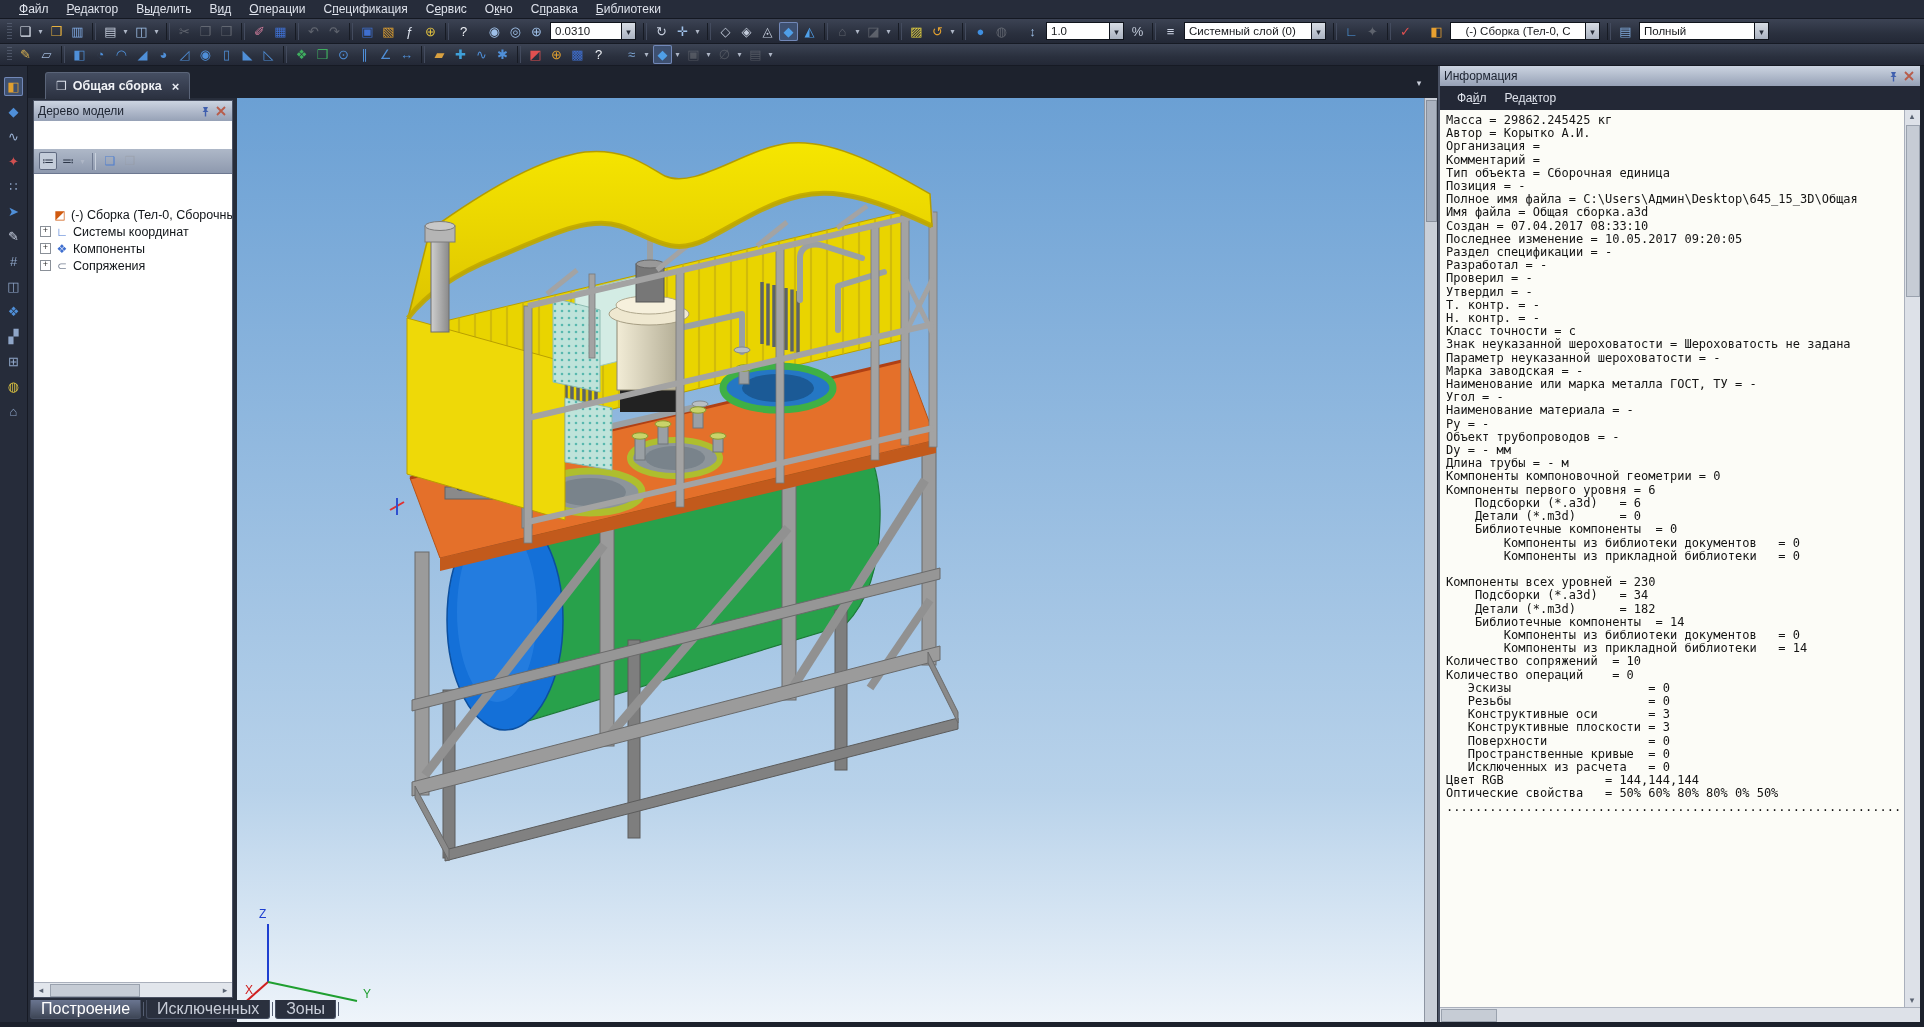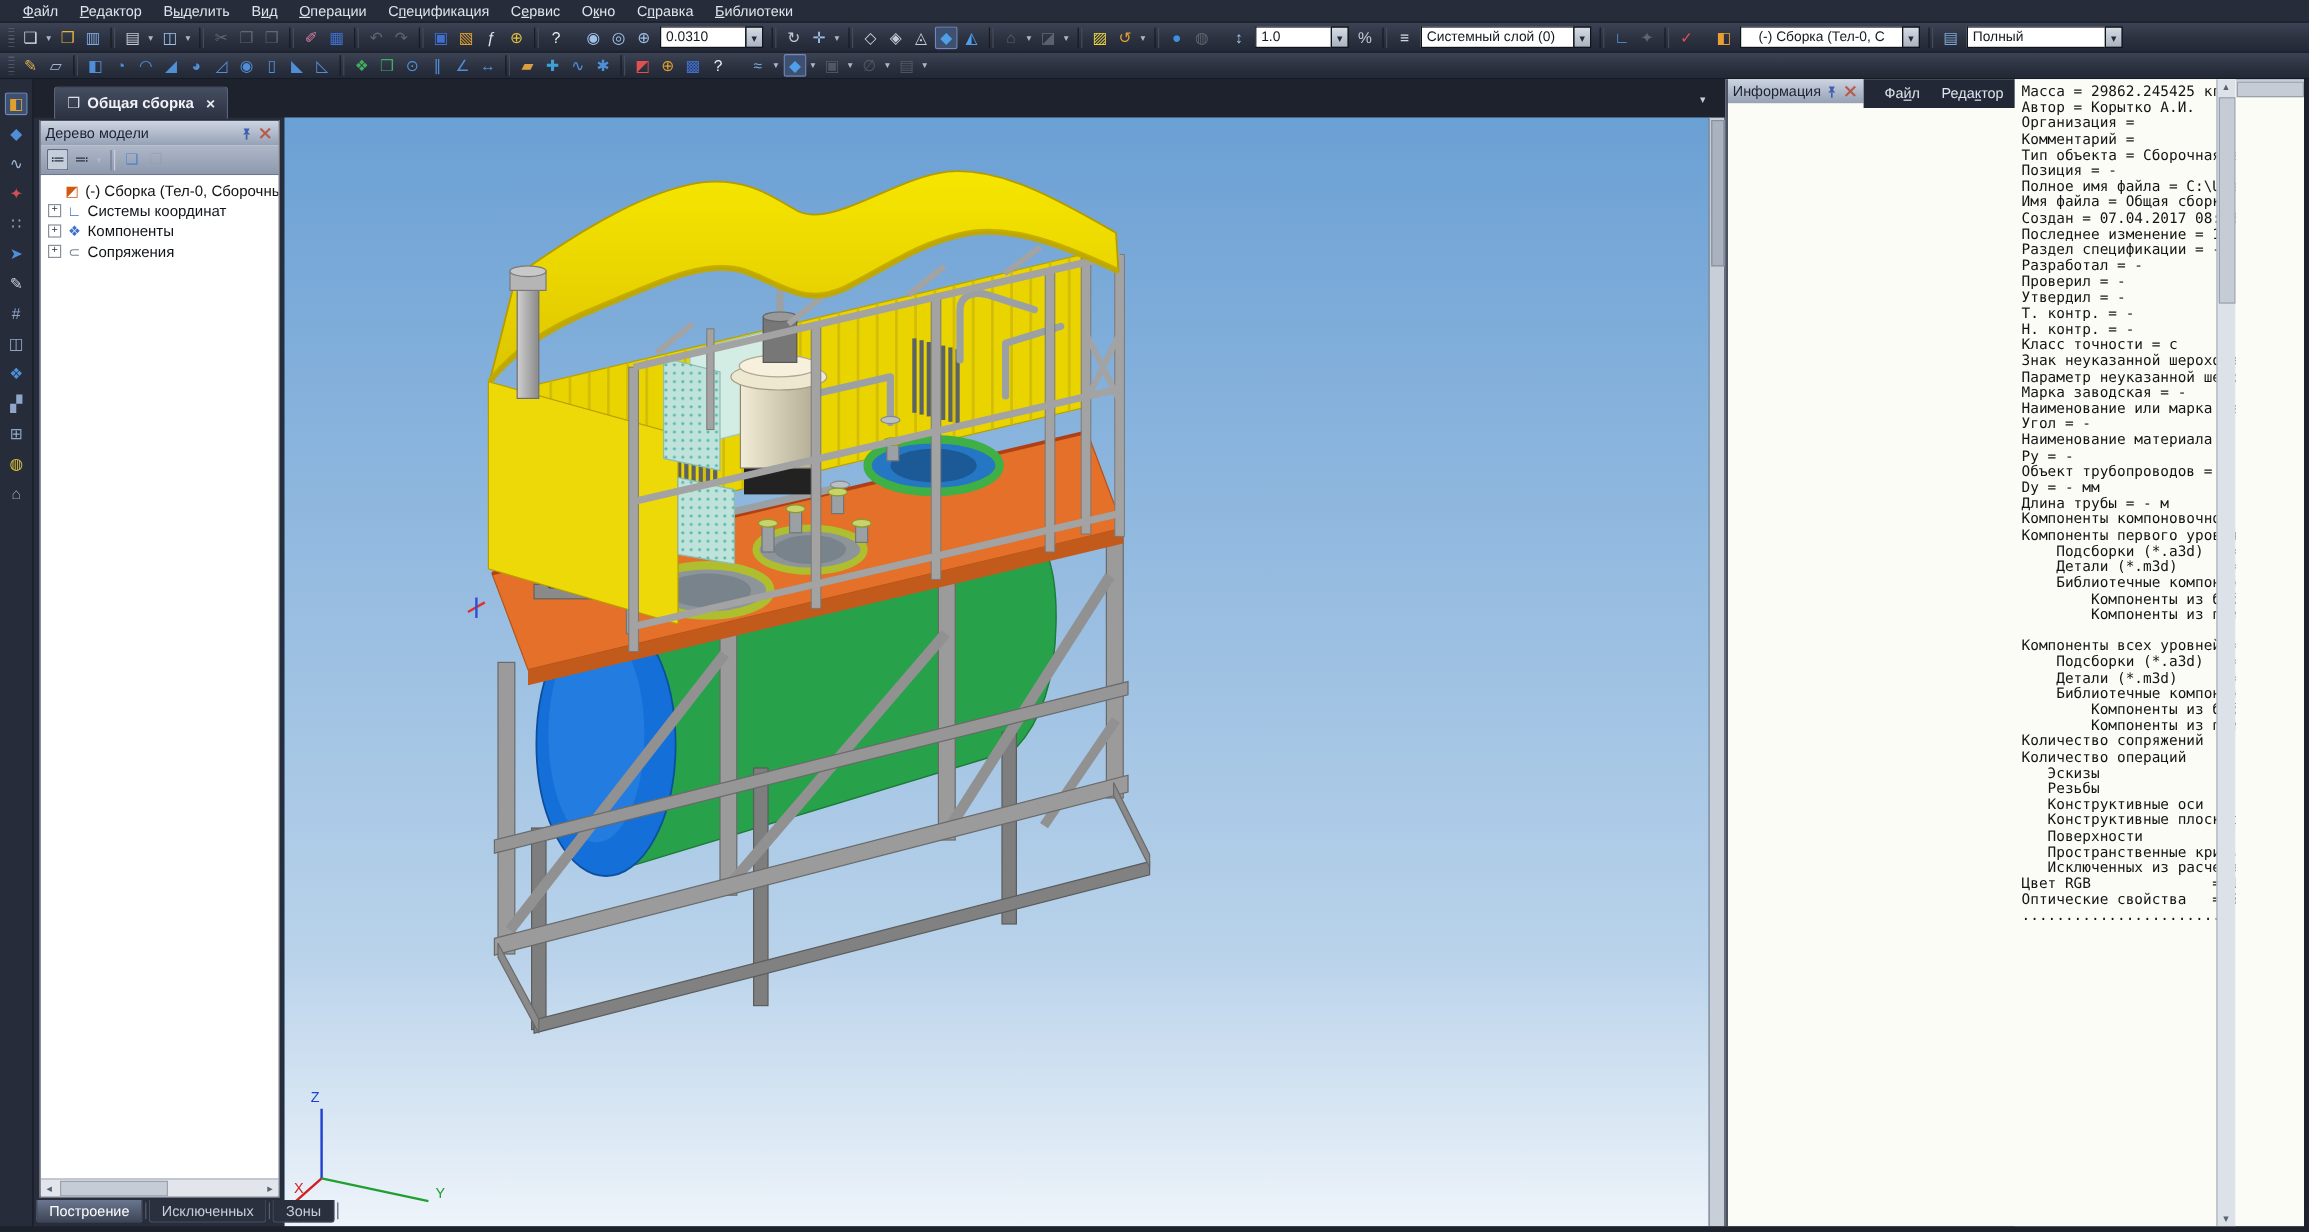--- a/index.html
+++ b/index.html
@@ -43,48 +43,48 @@
   #leftbar .ic{margin:3px 0;}
   
   #viewport{position:absolute;left:237px;top:98px;width:1187px;height:924px;background:#6ba0d4;
     box-shadow:inset 0 0 0 1px #0e3a5e;}
   #viewport svg{display:block;}
   #vscroll-view{position:absolute;left:1424px;top:98px;width:12px;height:924px;background:#c9cfd8;
     border-left:1px solid #8d95a2;}
   #vscroll-view .thumb{position:absolute;left:1px;top:2px;width:9px;height:120px;background:#aab2bf;border:1px solid #88909c;}
   
   #tree{position:absolute;left:33px;top:100px;width:200px;height:898px;background:#fff;
-    border:1px solid #4a5264;box-sizing:border-box;display:flex;flex-direction:column;}
+    border:1px solid #4a5264;box-sizing:border-box;display:flex;flex-direction:column;gap:28px;}
   .panelhead{height:20px;background:linear-gradient(#ccd4e1,#96a1b6);display:flex;align-items:center;
     padding:0 4px;font-size:12px;color:#1c2330;flex:0 0 auto;}
   .panelhead .ph-title{flex:1;}
   .phbtn{width:14px;height:14px;margin-left:2px;display:flex;align-items:center;justify-content:center;}
   #tree-toolbar{height:24px;background:linear-gradient(#aeb8c8,#8e99ae);display:flex;align-items:center;
     padding-left:4px;flex:0 0 auto;border-bottom:1px solid #6d7890;}
   #tree-toolbar .ic{width:18px;height:18px;line-height:18px;font-size:12px;}
   #tree-toolbar .ic.pressed{background:#c4cdda;box-shadow:inset 0 0 0 1px #5f6a80;}
   #tree-toolbar .sep{border-left:1px solid #707b92;border-right:1px solid #c8d0dc;}
   #tree-items{flex:1;padding:4px 0 0 4px;overflow:hidden;background:#fff;}
   .trow{display:flex;align-items:center;height:17px;font-size:12.5px;color:#101418;white-space:nowrap;}
   .texp{width:9px;height:9px;border:1px solid #8a9098;background:#fff;font-size:9px;line-height:7px;
     text-align:center;color:#333;margin:0 3px 0 2px;flex:0 0 auto;}
   .tnoexp{width:14px;flex:0 0 auto;}
   .ticon{width:16px;text-align:center;font-size:12px;margin-right:3px;flex:0 0 auto;}
   #tree-hscroll{height:14px;background:#e2e6ec;border-top:1px solid #aab0bc;display:flex;align-items:center;flex:0 0 auto;}
   .sbtn{width:14px;height:13px;text-align:center;font-size:9px;line-height:13px;color:#5a6372;}
   #tree-hscroll .thumb{width:88px;height:11px;background:#c6ccd5;border:1px solid #9aa2ae;margin-left:2px;}
   
   #bottom-tabs{position:absolute;left:30px;top:1000px;height:22px;display:flex;align-items:flex-start;gap:2px;}
-  .btab{height:18px;line-height:18px;padding:0 10px;font-size:12px;color:#c8cdd8;background:#2a303e;
+  .btab{height:18px;line-height:18px;padding:0 10px;font-size:16px;color:#c8cdd8;background:#2a303e;
     border:1px solid #454d60;border-top:none;border-radius:0 0 3px 3px;}
   .btab.active{background:linear-gradient(#6a7590,#3e4656);color:#fff;}
   .btab-sep{width:1px;height:14px;background:#555e72;margin-top:2px;}
   
   #infopanel{position:absolute;left:1438px;top:66px;width:482px;height:956px;border-left:2px solid #4a5264;
-    box-sizing:border-box;background:#fcfcf7;display:flex;flex-direction:row;}
+    box-sizing:border-box;background:#fcfcf7;display:flex;flex-direction:column;}
   #info-menu{height:24px;background:#232836;display:flex;align-items:center;padding-left:8px;flex:0 0 auto;}
   #info-menu .mi{font-size:12px;}
   #info-body{flex:1;position:relative;overflow:hidden;background:#fcfcf7;}
   #info-text{margin:0;padding:4px 2px 0 6px;font-family:"DejaVu Sans Mono","Liberation Mono",monospace;
     font-size:12px;line-height:13.2px;color:#141414;white-space:pre;}
   #info-vscroll{position:absolute;right:0;top:0;width:15px;height:100%;background:#dde1e8;border-left:1px solid #aab0bc;}
   #info-vscroll .thumb{position:absolute;left:1px;top:15px;width:12px;height:170px;background:#c6ccd5;border:1px solid #9aa2ae;}
   #info-vscroll .sbtn{position:absolute;left:0;width:14px;}
   #info-hscroll{height:14px;background:#dde1e8;border-top:1px solid #aab0bc;display:flex;align-items:center;flex:0 0 auto;}
   #info-hscroll .thumb{width:54px;height:11px;background:#c6ccd5;border:1px solid #9aa2ae;margin-left:1px;}

